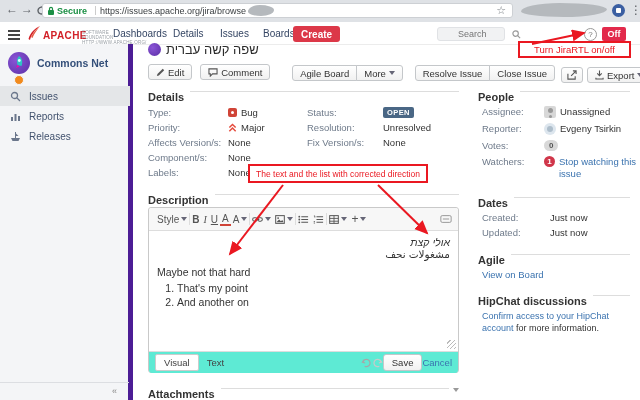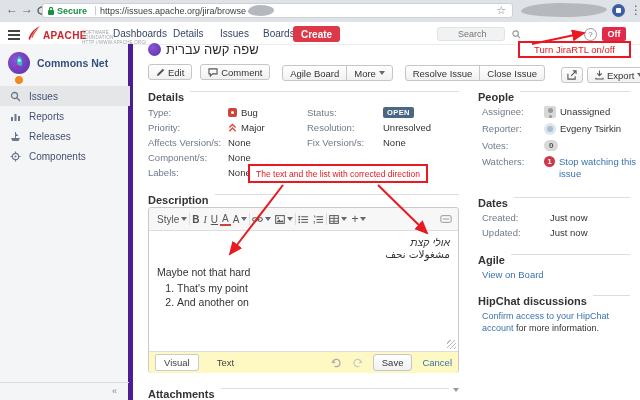--- a/index.html
+++ b/index.html
@@ -55,21 +55,21 @@
   .editor{position:absolute;left:148px;top:207px;width:311px;height:166px;border:1px solid #c9c9c9;border-radius:3px;box-sizing:border-box;background:#fff}
   .etoolbar{height:22px;background:#f7f7f7;border-bottom:1px solid #ddd;display:flex;align-items:center;padding:0 6px;border-radius:3px 3px 0 0}
   .tbtn{display:inline-flex;align-items:center;gap:2px;color:#555;font-size:10px;padding:0 2px}
   .tsep{width:1px;height:12px;background:#ddd}
   .econtent{position:relative;height:120px;font-size:10.5px;color:#333;overflow:hidden}
   .rtlblock{direction:rtl;text-align:right;padding:5px 8px 0 8px;line-height:12px}
   .eparagraph{padding:6px 8px 0 8px}
   .econtent ol{margin:4px 0 0 10px;padding-left:18px}
   .econtent li{margin:1px 0;line-height:13px}
   .resize{position:absolute;right:2px;bottom:2px;width:9px;height:9px;background:repeating-linear-gradient(135deg,transparent 0 2px,#bbb 2px 3px)}
-  .efooter{height:22px;background:#fef9c3;border-top:1px solid #ddd;display:flex;align-items:center;padding:0 6px;gap:10px;border-radius:0 0 3px 3px;box-sizing:border-box}
+  .efooter{height:22px;background:#5eead4;border-top:1px solid #ddd;display:flex;align-items:center;padding:0 6px;gap:0;border-radius:0 0 3px 3px;box-sizing:border-box}
   .ftab{font-size:9.5px;color:#444;padding:2px 8px}
   .ftab.active{background:#fff;border:1px solid #ccc;border-radius:2px}
   .savebtn{height:15px;padding:0 8px;border:1px solid #c4c7ca;border-radius:3px;background:linear-gradient(#fff,#f1f1f1);font-size:9.5px;display:flex;align-items:center}
   .linkb{color:#3b73af}
   
   .rcol-label{color:#6e7a8a;font-size:9.5px}
   .prow{position:absolute;display:flex;font-size:9.5px;align-items:flex-start}
   .avatar-sq{width:12px;height:12px;border-radius:2px;background:#d8d8d8;display:inline-block;position:relative;margin-right:4px}
   .avatar-sq::after{content:"";position:absolute;left:3.5px;top:2px;width:5px;height:5px;border-radius:50%;background:#9a9a9a;box-shadow:0 6px 0 -1px #9a9a9a}
   .avatar-rd{width:12px;height:12px;border-radius:50%;background:#dde6ee;display:inline-block;position:relative;margin-right:4px}
@@ -165,49 +165,41 @@
     <span>Reports</span>
   </div>
   <div class="sitem" style="top:82px">
     <svg width="11" height="11" viewBox="0 0 11 11" class="ic">
         <path d="M1 7 H10 L8.5 10 H2.5 Z" fill="#6b778c"></path>
         <path d="M5.5 1 V7" stroke="#6b778c" stroke-width="1"></path>
         <path d="M5.5 2 L8.5 5 H5.5 Z" fill="#6b778c"></path>
       </svg>
     <span>Releases</span>
   </div>
-  <div class="sitem" style="top:102px">
-    <svg width="11" height="11" viewBox="0 0 11 11" class="ic">
-        <circle cx="5.5" cy="5.5" r="3.2" fill="none" stroke="#6b778c" stroke-width="1.2"></circle>
-        <circle cx="5.5" cy="5.5" r="1" fill="#6b778c"></circle>
-        <path d="M5.5 0.5 V2 M5.5 9 V10.5 M0.5 5.5 H2 M9 5.5 H10.5" stroke="#6b778c" stroke-width="1.2"></path>
-      </svg>
-    <span>Components</span>
-  </div>
   <div class="sdiv"></div>
   <span class="collapse">«</span>
 </div>
 
 <div class="abs" style="left:148px;top:43px;width:13px;height:13px;border-radius:50%;background:radial-gradient(circle at 35% 35%,#8a55d6,#5b2ea6)"></div>
 <div class="abs" style="left:166px;top:42px;font-size:13px;color:#2b2b2b">שפה קשה עברית</div>
 
 <div class="abs" style="left:148px;top:64px">
   <span class="btn">
     <svg width="9" height="9" viewBox="0 0 10 10" class="ic">
         <path d="M1 9 L1.6 6.8 L7.5 0.9 L9.1 2.5 L3.2 8.4 Z" fill="#555"></path>
       </svg>
     <span>Edit</span>
   </span>
   <span class="btn" style="margin-left:5px">
     <svg width="10" height="9" viewBox="0 0 11 10" class="ic">
         <path d="M1 1 H10 V6.5 H5 L2.5 9 V6.5 H1 Z" fill="none" stroke="#555" stroke-width="1.2"></path>
       </svg>
     <span>Comment</span>
   </span>
-  <span class="grp" style="margin-left:9px">
+  <span class="grp" style="margin-left:19px">
     <span class="btn">Agile Board</span>
     <span class="btn">
         <span>More</span>
         <span class="caret"></span>
       </span>
   </span>
   <span class="grp" style="margin-left:9px">
     <span class="btn">Resolve Issue</span>
     <span class="btn">Close Issue</span>
   </span>

